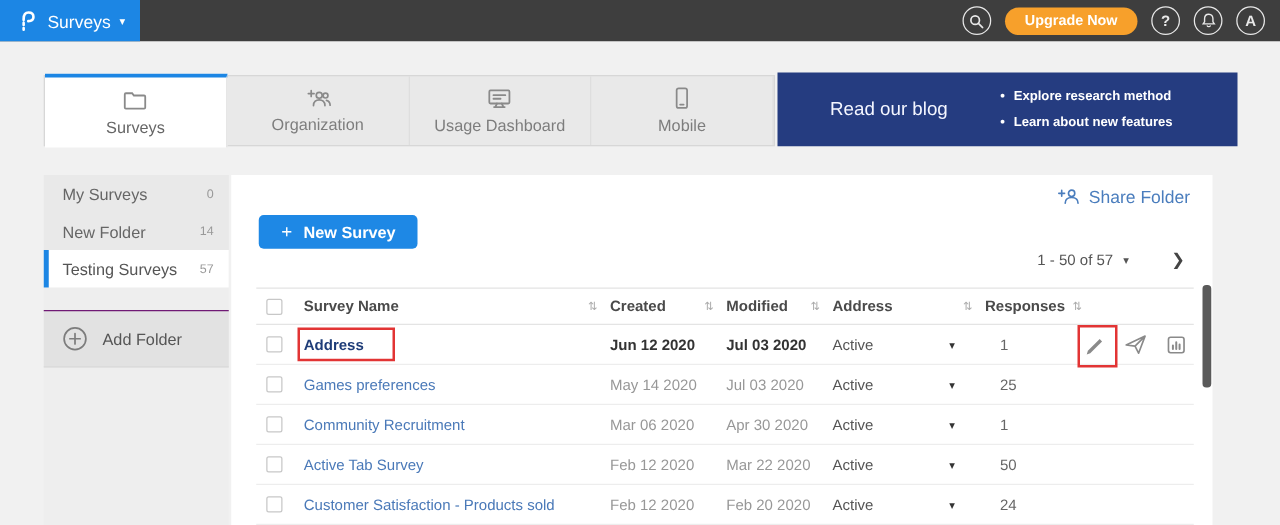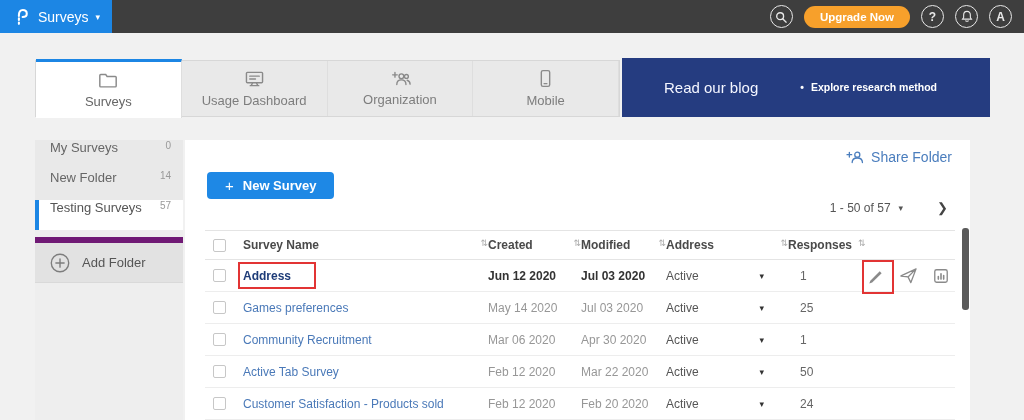--- a/index.html
+++ b/index.html
@@ -24,39 +24,39 @@
   
   .banner { position:absolute; left:622px; top:58px; width:368px; height:59px; background:#253c80; display:flex; align-items:center; }
   .banner-title { color:#f4f6ff; font-size:15px; margin-left:42px; white-space:nowrap; }
   .banner-list { margin-left:42px; list-style:none; }
   .banner-list li { color:#fff; font-size:10.5px; font-weight:700; line-height:1.95; white-space:nowrap; }
   .banner-list li .dot { margin-right:7px; }
 
   
   .sidebar { position:absolute; left:35px; top:140px; width:148px; height:280px; background:#eeeeee; }
   .side-items { background:#e9e9e9; }
-  .side-item { height:30px; display:flex; padding:0 12px 0 15px; font-size:13px; color:#666; cursor:pointer; }
+  .side-item { height:30px; display:flex; align-items:center; padding:0 12px 0 15px; font-size:13px; color:#666; cursor:pointer; }
   .side-item .cnt { margin-left:auto; font-size:10px; color:#999; }
   .side-item.active { background:#fff; border-left:4px solid #1c86e4; padding-left:11px; color:#555; }
-  .add-folder { margin-top:7px; height:46px; background:#e2e2e2; border-top:6px solid #701a75; border-bottom:1px solid #d9d9d9; display:flex; align-items:center; gap:11px; padding-left:14px; font-size:13px; color:#555; cursor:pointer; }
+  .add-folder { margin-top:18px; height:46px; background:#e2e2e2; border-top:1px solid #701a75; border-bottom:1px solid #d9d9d9; display:flex; align-items:center; gap:11px; padding-left:14px; font-size:13px; color:#555; cursor:pointer; }
 
   
   .main { position:absolute; left:185px; top:140px; width:785px; height:280px; background:#fff; }
   .share-folder { position:absolute; top:9px; right:18px; display:flex; align-items:center; gap:7px; color:#4a7dbd; font-size:14px; cursor:pointer; }
   .new-survey { position:absolute; left:22px; top:32px; height:27px; background:#1e88e5; color:#fff; border:none; border-radius:4px; padding:0 18px; font-size:13px; font-weight:700; font-family:"Liberation Sans",sans-serif; display:flex; align-items:center; gap:9px; cursor:pointer; }
   .new-survey .plus { font-size:15px; font-weight:400; }
   .pagination { position:absolute; top:60px; right:22px; display:flex; align-items:center; gap:8px; font-size:12px; color:#555; }
   .pag-caret { font-size:9px; color:#555; cursor:pointer; }
   .pag-next { font-size:13px; color:#444; cursor:pointer; margin-left:26px; }
 
   
   .table { position:absolute; left:20px; top:90px; width:750px; }
   .thead, .trow { display:grid; grid-template-columns:38px 245px 93px 85px 122px 66px 1fr; align-items:center; }
   .thead { height:30px; border-top:1px solid #e4e4e4; border-bottom:1px solid #e4e4e4; font-size:12px; font-weight:700; color:#4a4a4a; }
-  .th { display:flex; justify-content:space-between; }
+  .th { display:flex; align-items:center; justify-content:space-between; padding-right:10px; }
   .th.inline { justify-content:flex-start; gap:6px; }
   .sort { font-size:9px; color:#aaa; font-weight:400; cursor:pointer; }
   .trow { height:32px; border-bottom:1px solid #ededed; font-size:12px; }
   .cb { width:13px; height:13px; border:1px solid #c7c7c7; border-radius:2px; background:#fff; display:inline-block; cursor:pointer; }
   .td-check { display:flex; justify-content:flex-start; padding-left:8px; }
   .c-name { color:#4a79b8; text-decoration:none; cursor:pointer; }
   .c-created, .c-modified { color:#979797; }
   .c-status-text { color:#555; }
   .td-status { display:flex; align-items:center; justify-content:space-between; padding-right:24px; }
   .c-caret { font-size:9px; color:#333; cursor:pointer; }
@@ -104,50 +104,51 @@
 </div>
 
 <div class="tabstrip">
   <div class="tab active">
     <svg class="ticon" width="20" height="17" viewBox="0 0 22 18" fill="none" stroke-width="1.6">
       <path d="M2 4.5 V15 a1 1 0 0 0 1 1 h16 a1 1 0 0 0 1-1 V5.5 a1 1 0 0 0-1-1 h-9 L8.5 2.5 H3 a1 1 0 0 0-1 1 z"></path>
     </svg>
     <span>Surveys</span>
   </div>
   <div class="tab">
-    <svg class="ticon" width="21" height="18" viewBox="0 0 22 19" fill="none" stroke-width="1.5">
-      <rect x="2.5" y="2.5" width="17" height="11" rx="1"></rect>
-      <path d="M6 6.5 h10 M6 9.5 h6" stroke-linecap="round"></path>
-      <path d="M9 13.5 l-1.5 3 M13 13.5 l1.5 3 M6.5 16.5 h9" stroke-linecap="round"></path>
-    </svg>
-    <span>Usage Dashboard</span>
-  </div>
-  <div class="tab">
     <svg class="ticon" width="22" height="17" viewBox="0 0 24 18" fill="none" stroke-width="1.5">
       <path d="M4 5 h5 M6.5 2.5 v5" stroke-linecap="round"></path>
       <circle cx="13.5" cy="6.5" r="2.6"></circle>
       <circle cx="19" cy="6.8" r="2.1"></circle>
       <path d="M8.5 15.5 c0-3.4 2.4-5 5-5 s5 1.6 5 5" stroke-linecap="round"></path>
       <path d="M19.8 10.9 c1.8.5 3.2 1.9 3.2 4.3" stroke-linecap="round"></path>
     </svg>
     <span>Organization</span>
   </div>
   <div class="tab">
+    <svg class="ticon" width="21" height="18" viewBox="0 0 22 19" fill="none" stroke-width="1.5">
+      <rect x="2.5" y="2.5" width="17" height="11" rx="1"></rect>
+      <path d="M6 6.5 h10 M6 9.5 h6" stroke-linecap="round"></path>
+      <path d="M9 13.5 l-1.5 3 M13 13.5 l1.5 3 M6.5 16.5 h9" stroke-linecap="round"></path>
+    </svg>
+    <span>Usage Dashboard</span>
+  </div>
+  <div class="tab">
     <svg class="ticon" width="13" height="19" viewBox="0 0 14 20" fill="none" stroke-width="1.5">
       <rect x="2.5" y="1.5" width="9" height="17" rx="1.8"></rect>
       <path d="M5.5 15.5 h3" stroke-linecap="round"></path>
     </svg>
     <span>Mobile</span>
   </div>
 </div>
 
 <div class="banner">
   <span class="banner-title">Read our blog</span>
   <ul class="banner-list">
     <li><span class="dot">•</span><span>Explore research method</span></li>
+    <li><span class="dot">•</span><span>Learn about new features</span></li>
   </ul>
 </div>
 
 <div class="sidebar">
   <div class="side-items">
     <div class="side-item">
       <span>My Surveys</span>
       <span class="cnt">0</span>
     </div>
     <div class="side-item">

